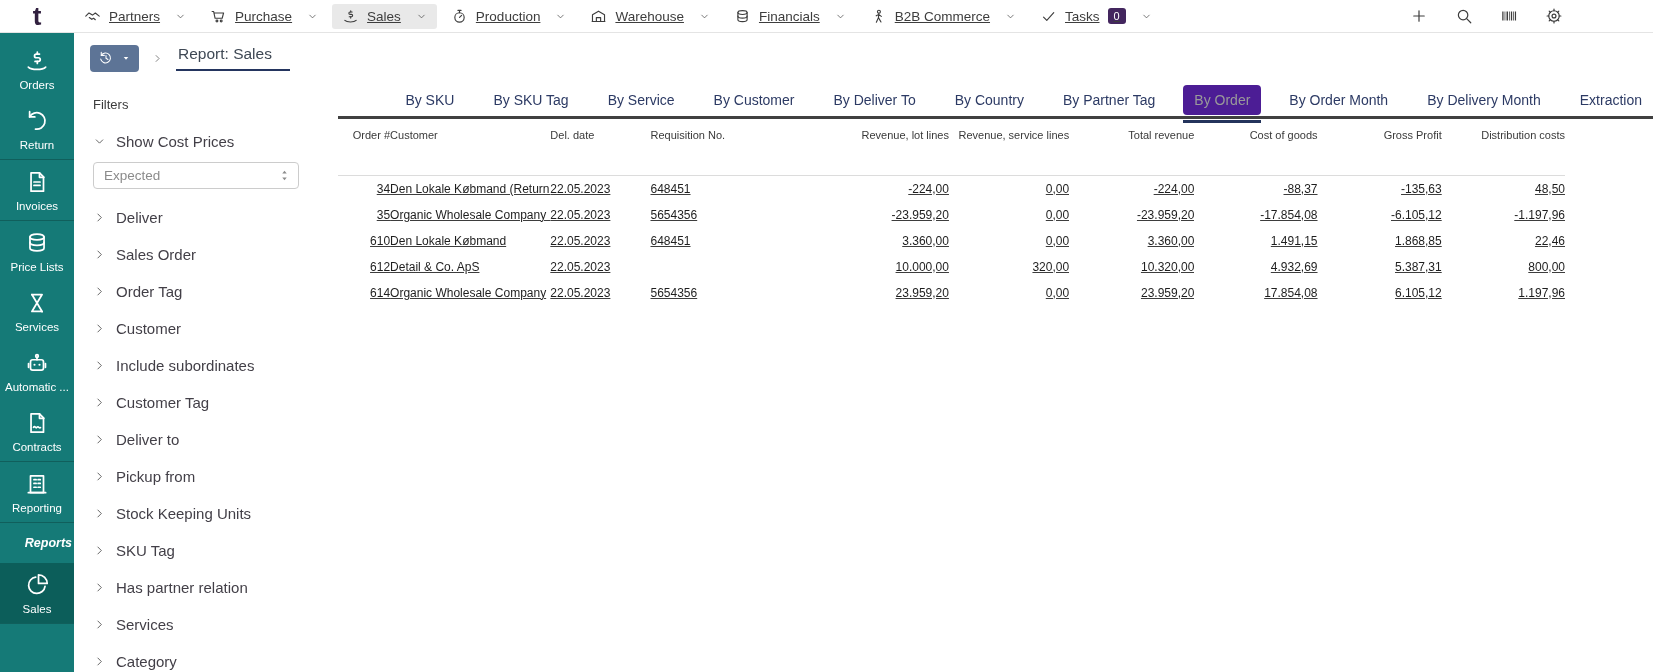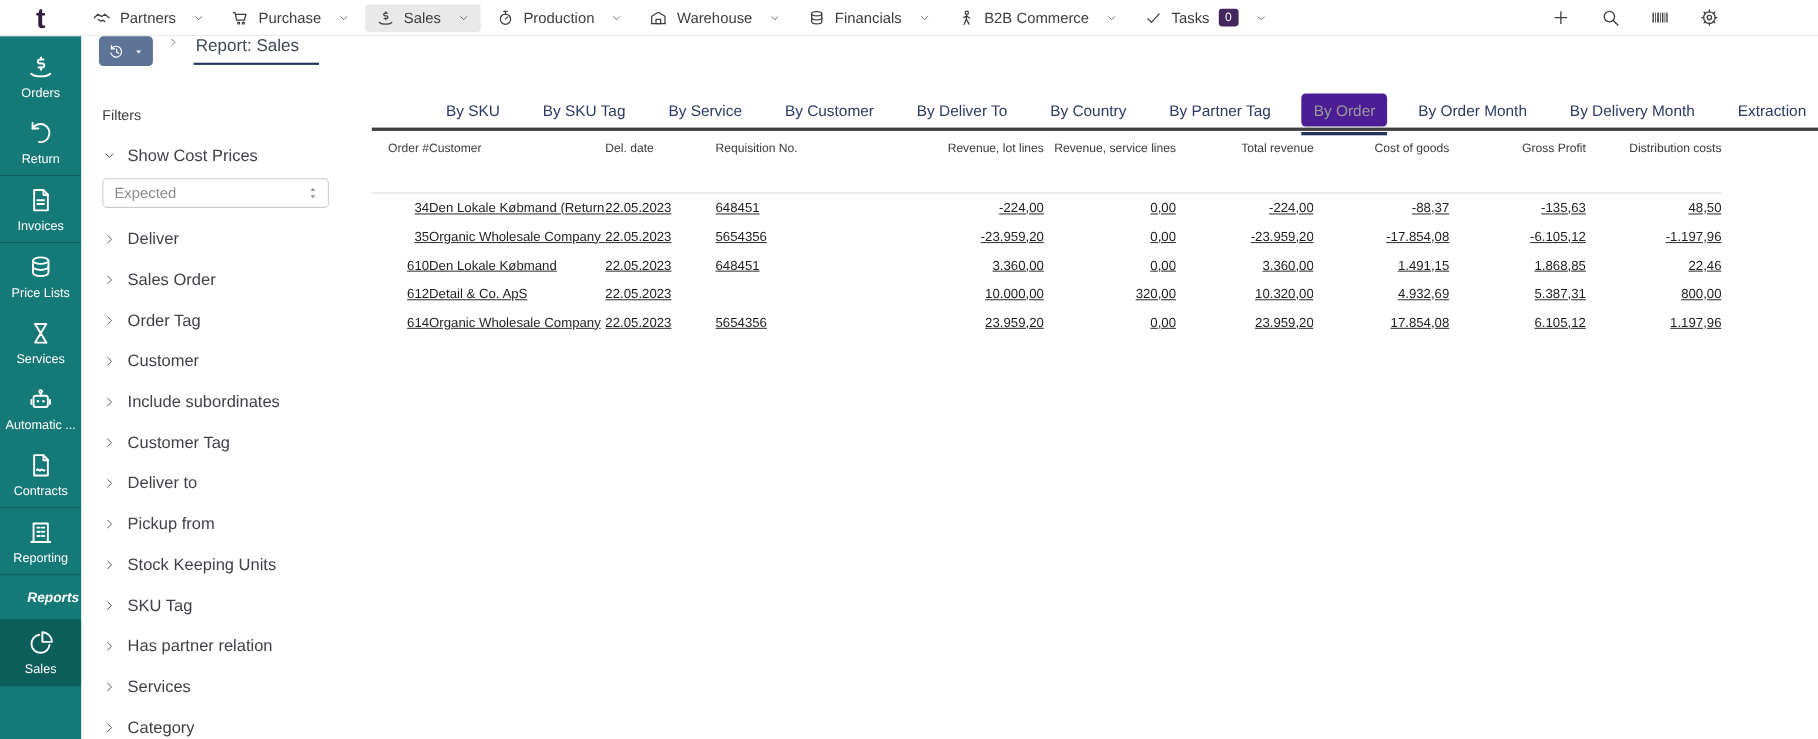--- a/index.html
+++ b/index.html
@@ -4,21 +4,21 @@
 <style>
   * { box-sizing: border-box; margin: 0; padding: 0; }
   html,body { width:1653px; height:672px; overflow:hidden; }
   body { font-family:"Liberation Sans", sans-serif; background:#fff; color:#3d3d3d; }
   .app { display:flex; flex-direction:column; width:100%; height:100%; }
 
   
   .topbar { height:33px; flex:0 0 auto; background:#fff; border-bottom:1px solid #e4e4e4;
             display:flex; align-items:center; }
   .logo { width:74px; text-align:center; font-size:26px; font-weight:700; color:#31203f; line-height:30px; cursor:pointer;}
-  .topnav { display:flex; align-items:center; gap:4px; }
+  .topnav { display:flex; align-items:center; gap:4px;text-decoration:underline; }
   .nav-item { display:flex; align-items:center; gap:8px; padding:4px 10px; border-radius:3px;
               font-size:13.5px; color:#3d3d3d; cursor:pointer; white-space:nowrap;}
   .nav-item.active { background:#e9e9e9; }
   .nav-item .chev { margin-left:7px; color:#4a4a4a; }
   .badge { background:#43265e; color:#fff; font-size:11px; border-radius:3px; padding:1px 6px; line-height:14px;}
   .topbar-actions { margin-left:auto; margin-right:90px; display:flex; align-items:center; gap:27px; color:#3d3d3d;}
   .topbar-actions .icon { cursor:pointer; }
 
   
   .body { display:flex; flex:1; min-height:0; }
@@ -26,21 +26,21 @@
   
   .sidebar { width:74px; flex:0 0 auto; background:#157a77; color:#fff; display:flex; flex-direction:column; padding-top:6px; overflow:hidden;}
   .side-item { display:flex; flex-direction:column; align-items:center; gap:5px; padding:9px 2px 8px;
                font-size:11.5px; text-align:center; cursor:pointer; white-space:nowrap;}
   .side-item.active { background:#0c5e5a; }
   .side-header { font-weight:700; font-size:12.5px; text-align:right; padding:13px 2px;font-style:italic; }
   .side-divider { height:1px; background:rgba(0,0,0,0.22); flex:0 0 auto; }
 
   
   .content { flex:1; min-width:0; display:flex; flex-direction:column; background:#fff; }
-  .content-header { height:50px; flex:0 0 auto; display:flex; align-items:flex-start; padding-left:16px; gap:13px;}
+  .content-header { height:50px; flex:0 0 auto; display:flex; align-items:center; padding-left:16px; gap:13px;}
   .history-btn { background:#5d7496; color:#fff; height:27px; border-radius:4px; display:flex;
                  align-items:center; gap:7px; padding:0 8px; cursor:pointer; border:none;}
   .crumb-chev { color:#555; }
   .page-title { font-size:15.5px; color:#3e4854; padding:0 18px 6px 2px; border-bottom:2px solid #24355f; cursor:text;}
 
   .content-body { display:flex; flex:1; min-height:0; }
 
   
   .filters { width:246px; flex:0 0 auto; padding:14px 0 0 19px; }
   .filters-title { font-size:13px; color:#3c3c3c; }

